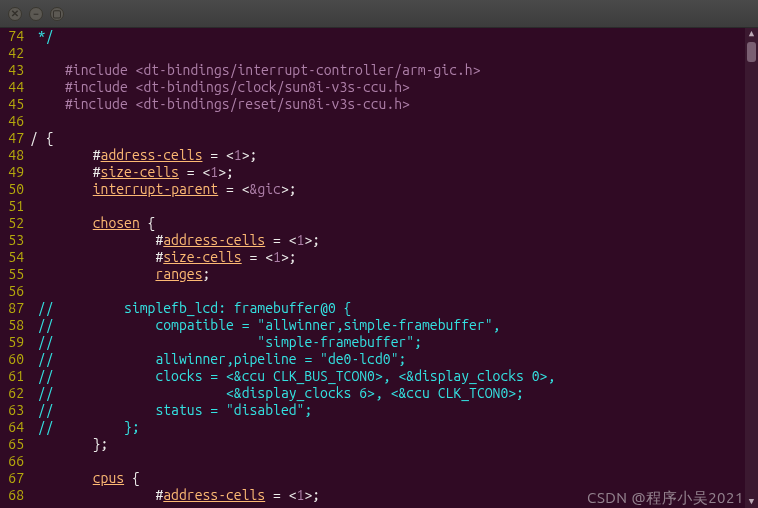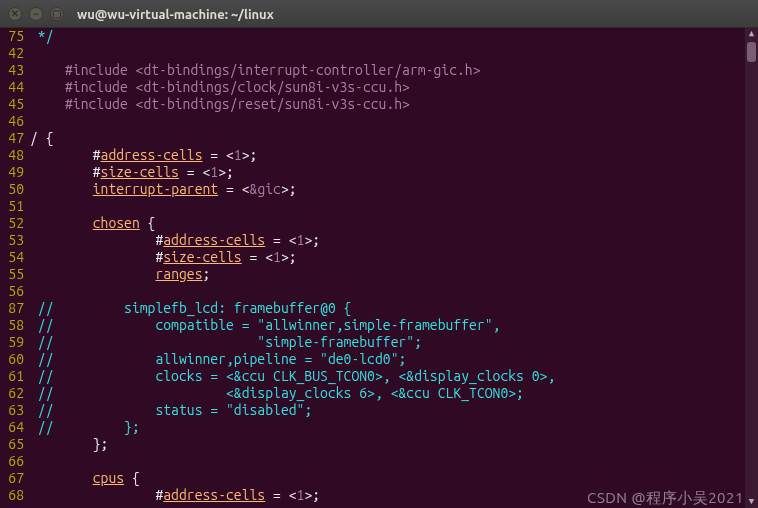--- a/index.html
+++ b/index.html
@@ -97,26 +97,25 @@
     letter-spacing: 0.5px;
   }
 </style>
 </head>
 <body>
 
 <div class="titlebar">
   <span class="win-btn">✕</span>
   <span class="win-btn">−</span>
   <span class="win-btn">▢</span>
-  <span class="title-text">wu@wu-virtual-machine: ~/linux</span>
 </div>
 
 <div class="editor">
   <div class="gutter" id="gutter">
-      <div class="line">75</div>
+      <div class="line">74</div>
       <div class="line">42</div>
       <div class="line">43</div>
       <div class="line">44</div>
       <div class="line">45</div>
       <div class="line">46</div>
       <div class="line">47</div>
       <div class="line">48</div>
       <div class="line">49</div>
       <div class="line">50</div>
       <div class="line">51</div>

